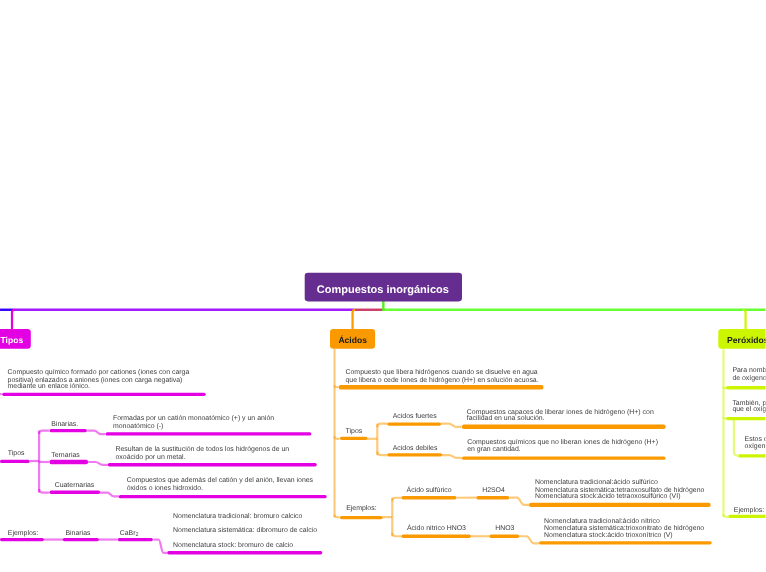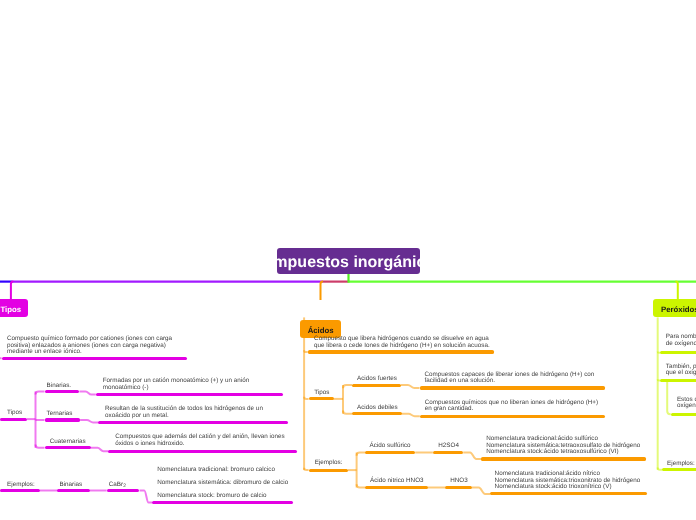--- a/index.html
+++ b/index.html
@@ -69,21 +69,21 @@
       <path d="M427.6 487.5 L445.3 487.5" fill="none" stroke="rgba(251,154,0,0.52)" stroke-width="2" stroke-linecap="butt" stroke-linejoin="round"></path>
       <path d="M471.9 487.5 L478.816 487.5 C481.364 487.5 482.456 493.9 485.004 493.9 L490.1 493.9" fill="none" stroke="rgba(251,154,0,0.52)" stroke-width="2" stroke-linecap="butt" stroke-linejoin="round"></path>
       <path d="M675.4 281.6 Q677.8 281.6 677.8 284 L677.8 300" fill="none" stroke="#CCF500" stroke-width="2" stroke-linecap="butt" stroke-linejoin="round"></path>
       <line x1="657.7" y1="317.4" x2="657.7" y2="469.8" stroke="rgba(204,245,0,0.52)" stroke-width="2" stroke-linecap="butt"></line>
       <path d="M657.7 351.6 Q657.7 352.8 658.9000000000001 352.8 L660.1 352.8" fill="none" stroke="rgba(204,245,0,0.52)" stroke-width="2" stroke-linecap="butt" stroke-linejoin="round"></path>
       <path d="M657.7 379.2 Q657.7 380.4 658.9000000000001 380.4 L660.1 380.4" fill="none" stroke="rgba(204,245,0,0.52)" stroke-width="2" stroke-linecap="butt" stroke-linejoin="round"></path>
       <path d="M657.7 467.6 Q657.7 469.8 659.9000000000001 469.8 L662.1 469.8" fill="none" stroke="rgba(204,245,0,0.52)" stroke-width="2" stroke-linecap="butt" stroke-linejoin="round"></path>
       <path d="M667.2 380.4 L667.2 411 Q667.2 414.2 670.4000000000001 414.2 L670.8 414.2" fill="none" stroke="rgba(204,245,0,0.52)" stroke-width="2" stroke-linecap="butt" stroke-linejoin="round"></path>
     </svg>
 <div class="node" style="left: 276.5px; top: 248.3px; width: 143.1px; height: 25.4px; background: rgb(102, 45, 145);">
-      <span class="node-label" style="color: rgb(255, 255, 255); font-size: 16px; position: relative; top: 2.1px;">Compuestos inorgánicos</span>
+      <span class="node-label" style="color: rgb(255, 255, 255); font-size: 10px; position: relative; top: 2.1px;">Compuestos inorgánicos</span>
     </div>
     <div class="node" style="left: -6.3px; top: 299.3px; width: 34.1px; height: 18px; background: rgb(227, 0, 227);">
       <span class="node-label" style="color: rgb(255, 255, 255); font-size: 7.8px; position: relative; top: 0.9px;">Tipos</span>
     </div>
     <div class="bar" style="left: 1.6px; top: 356.75px; width: 185.9px; background: rgb(227, 0, 227);"></div>
     <div class="txt" style="left: 6.9px; top: 336.1px;">Compuesto químico formado por cationes (iones con carga
 positiva) enlazados a aniones (iones con carga negativa)
 mediante un enlace iónico.</div>
     <div class="bar" style="left: 0.4px; top: 417.55px; width: 26.6px; background: rgb(227, 0, 227);"></div>
     <div class="lbl" style="left: 7.1px; top: 410.3px;">Tipos</div>
@@ -105,21 +105,21 @@
     <div class="bar" style="left: 0.4px; top: 488.95px; width: 39.6px; background: rgb(227, 0, 227);"></div>
     <div class="lbl" style="left: 7.1px; top: 481.7px;">Ejemplos:</div>
     <div class="bar" style="left: 57.4px; top: 488.95px; width: 32.5px; background: rgb(227, 0, 227);"></div>
     <div class="lbl" style="left: 59.5px; top: 481.7px;">Binarias</div>
     <div class="bar" style="left: 106.7px; top: 488.95px; width: 32.8px; background: rgb(227, 0, 227);"></div>
     <div class="lbl" style="left: 108.8px; top: 481.7px;">CaBr<span class="sub">2</span></div>
     <div class="bar" style="left: 152px; top: 501.05px; width: 141.3px; background: rgb(227, 0, 227);"></div>
     <div class="txt" style="left: 157.3px; top: 464.3px; line-height: 12.8px;">Nomenclatura tradicional: bromuro calcico
 Nomenclatura sistemática: dibromuro de calcio
 Nomenclatura stock: bromuro de calcio</div>
-    <div class="node" style="left: 300.2px; top: 299.3px; width: 40.9px; height: 18px; background: rgb(251, 154, 0); margin-top: 21px;">
+    <div class="node" style="left: 300.2px; top: 299.3px; width: 40.9px; height: 18px; background: rgb(251, 154, 0);">
       <span class="node-label" style="color: rgb(26, 26, 26); font-size: 7.8px; position: relative; top: 0.9px;">Ácidos</span>
     </div>
     <div class="bar" style="left: 307.8px; top: 350.45px; width: 186.6px; background: rgb(251, 154, 0);"></div>
     <div class="txt" style="left: 314.1px; top: 336px;">Compuesto que libera hidrógenos cuando se disuelve en agua
 que libera o cede Iones de hidrógeno (H+) en solución acuosa.</div>
     <div class="bar" style="left: 308.6px; top: 397.35px; width: 25px; background: rgb(251, 154, 0);"></div>
     <div class="lbl" style="left: 314.2px; top: 389.5px;">Tipos</div>
     <div class="bar" style="left: 352.1px; top: 383.55px; width: 48.8px; background: rgb(251, 154, 0);"></div>
     <div class="lbl" style="left: 357px; top: 375.9px;">Acidos fuertes</div>
     <div class="bar" style="left: 419.5px; top: 386.45px; width: 185.5px; background: rgb(251, 154, 0);"></div>

